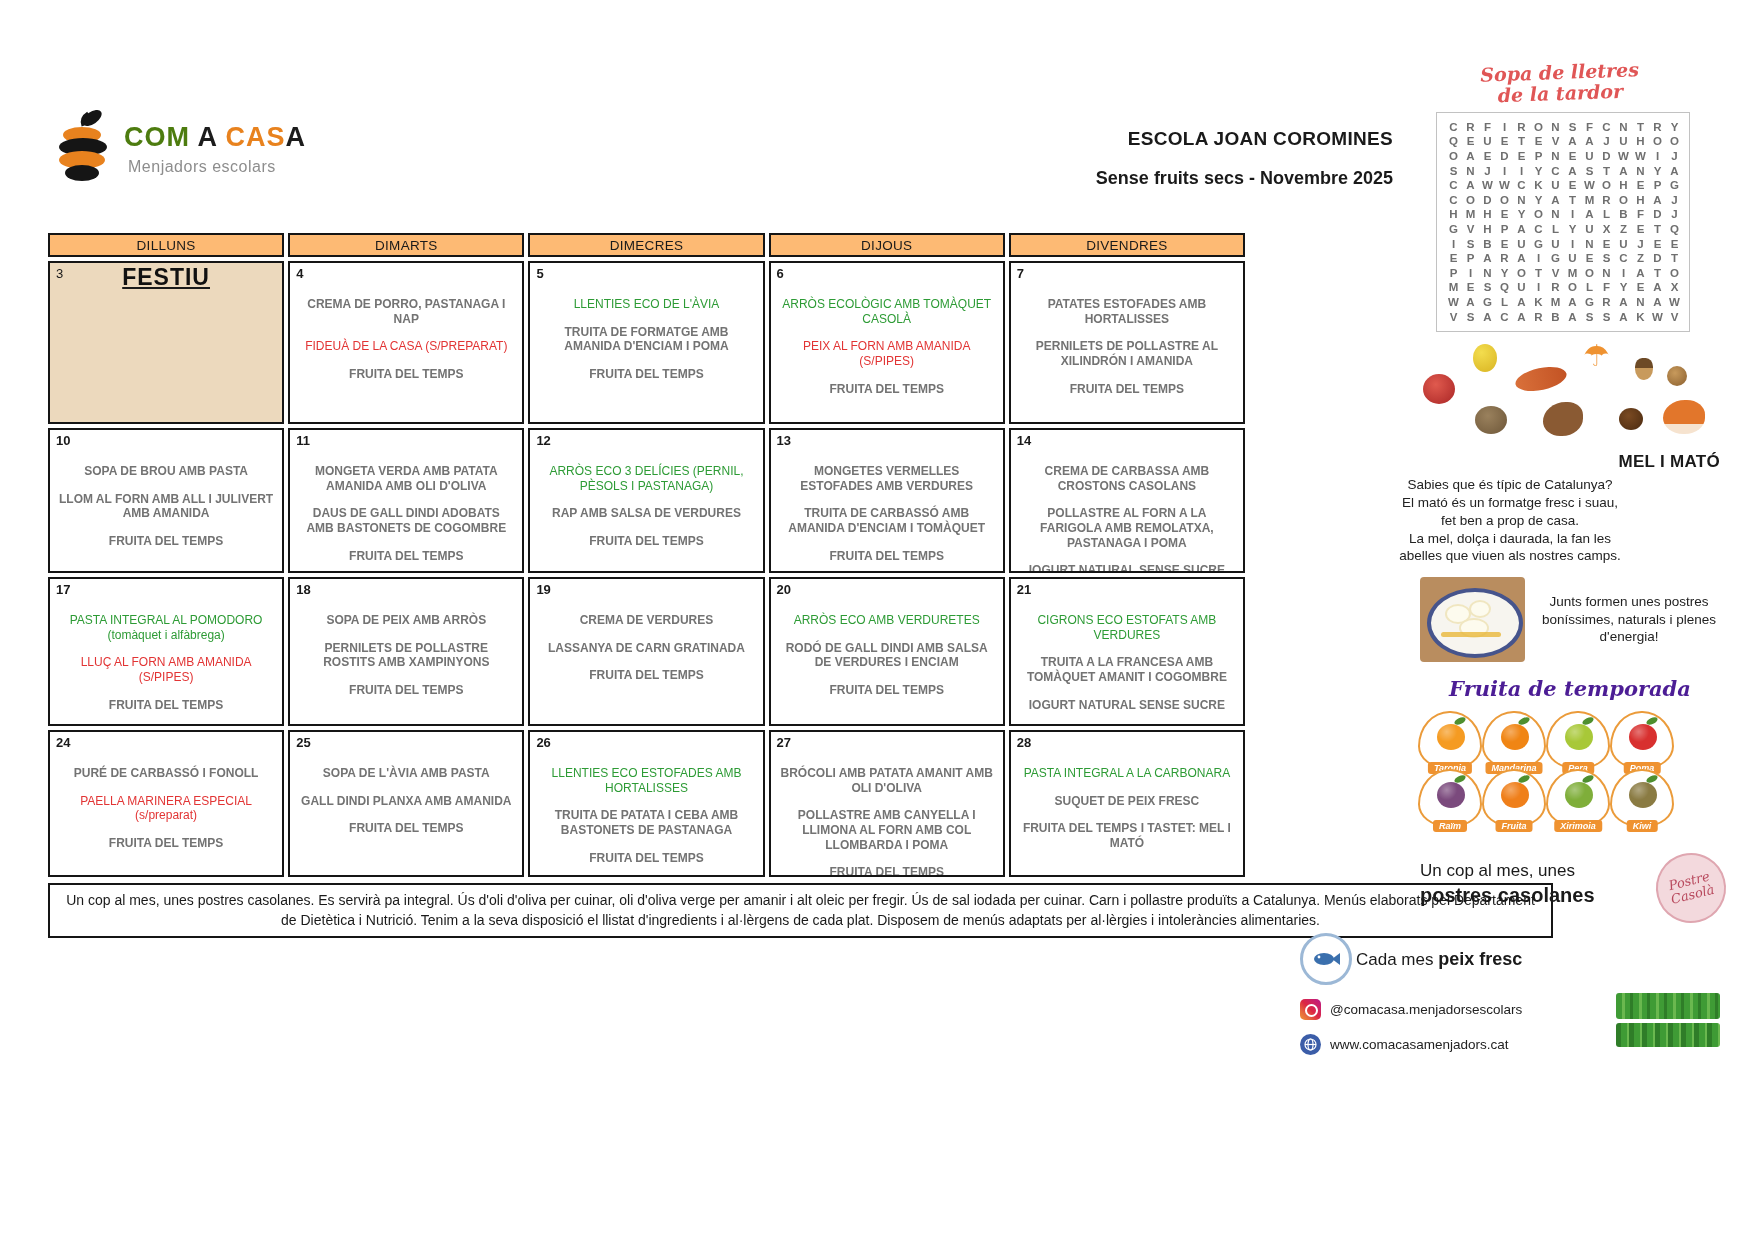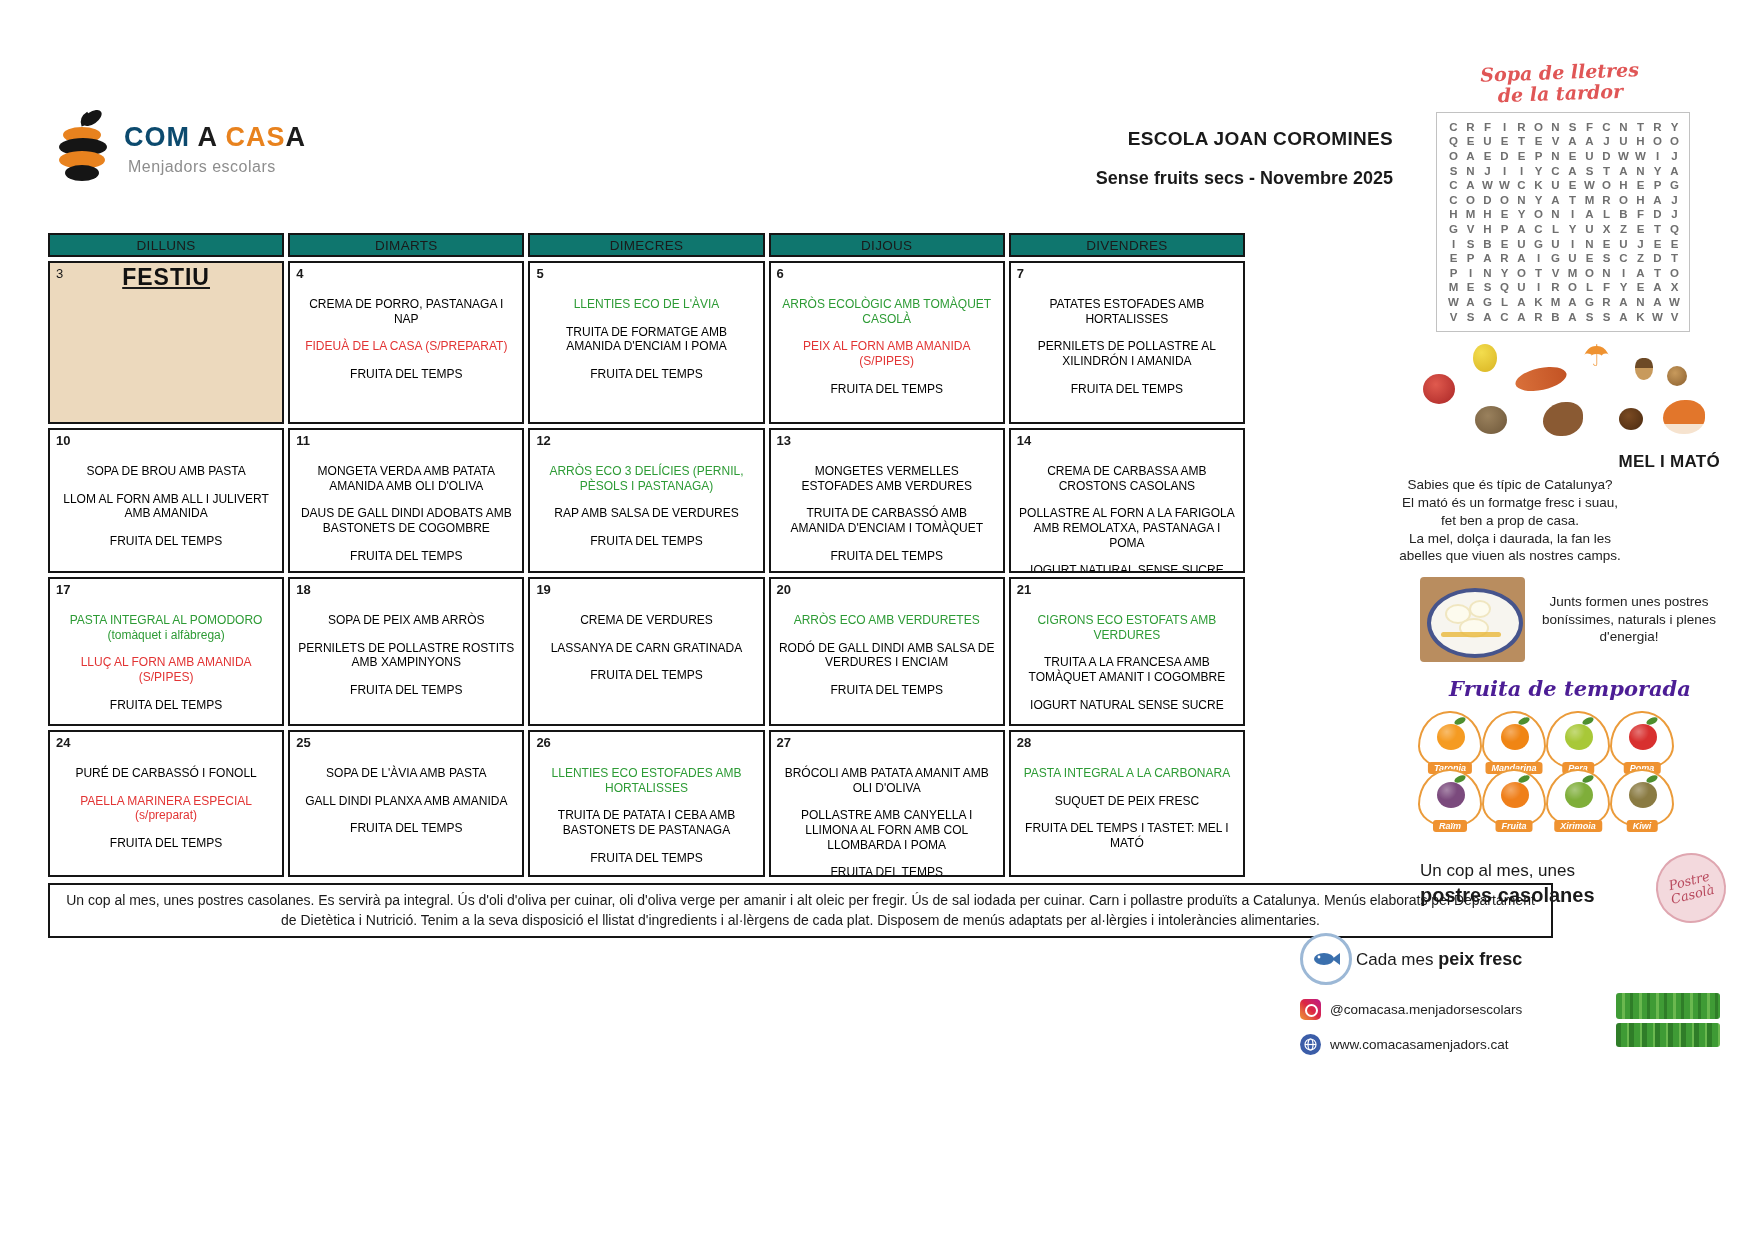--- a/index.html
+++ b/index.html
@@ -12,31 +12,31 @@
   .brand{font-size:27px;font-weight:bold;letter-spacing:1px;line-height:1;margin-top:14px;}
   .brand-sub{font-size:16px;color:#8d8d8d;margin-top:7px;margin-left:4px;letter-spacing:.5px;}
   .titles{position:absolute;right:361px;top:128px;text-align:right;}
   .school{font-size:19px;font-weight:bold;letter-spacing:.3px;}
   .menu-title{font-size:18px;font-weight:bold;margin-top:18px;}
 
   
   .calendar{position:absolute;left:48px;top:233px;width:1197px;
             display:grid;grid-template-columns:repeat(5,1fr);
             grid-template-rows:24px 163px 145px 149px 147px;gap:4px;}
-  .day-head{background:#0f766e;border:2px solid #151515;display:flex;align-items:center;
+  .day-head{background:#fdba74;border:2px solid #151515;display:flex;align-items:center;
             justify-content:center;font-size:13.5px;letter-spacing:.3px;}
   .cell{position:relative;background:#fff;border:2px solid #151515;overflow:hidden;}
   .cell.festiu{background:#ecd9bd;}
   .daynum{position:absolute;left:6px;top:3px;font-size:13px;font-weight:bold;}
   .cell.festiu .daynum{font-weight:normal;}
   .items{display:flex;flex-direction:column;gap:13px;padding:34px 8px 8px;
          text-align:center;font-size:12px;line-height:1.22;}
   .cell.festiu .items{justify-content:flex-start;height:100%;box-sizing:border-box;padding:0 8px;text-decoration:underline;}
   .item{white-space:pre-line;}
-  .c-k{color:#000000;}
+  .c-k{color:#737373;font-weight:bold;}
   .c-g{color:#2d9b35;}
   .c-r{color:#e23434;}
   .c-festiu{color:#111;font-size:23px;font-weight:bold;letter-spacing:1px;}
 
   
   .footnote{position:absolute;left:48px;top:883px;width:1505px;box-sizing:border-box;
             border:2px solid #151515;padding:6px 14px;text-align:center;
             font-size:14px;line-height:1.4;}
 
   
@@ -112,21 +112,21 @@
   <div class="logo">
     <svg width="62" height="76" viewBox="0 0 62 76">
       <ellipse cx="40" cy="8" rx="11" ry="6" fill="#151515" transform="rotate(-35 40 8)"></ellipse>
       <path d="M31 16 Q28 8 36 3" stroke="#151515" stroke-width="3" fill="none"></path>
       <ellipse cx="30" cy="25" rx="19" ry="8" fill="#e8821e"></ellipse>
       <ellipse cx="31" cy="37" rx="24" ry="9" fill="#151515"></ellipse>
       <ellipse cx="30" cy="50" rx="23" ry="9" fill="#e8821e"></ellipse>
       <ellipse cx="30" cy="63" rx="17" ry="8" fill="#151515"></ellipse>
     </svg>
     <div class="logo-text">
-      <div class="brand" id="brand-segments"><span style="color: #0c4a6e;">COM</span><span style="color: rgb(28, 28, 28);"> A </span><span style="color: rgb(232, 130, 30);">CAS</span><span style="color: rgb(28, 28, 28);">A</span></div>
+      <div class="brand" id="brand-segments"><span style="color: #4d7c0f;">COM</span><span style="color: rgb(28, 28, 28);"> A </span><span style="color: rgb(232, 130, 30);">CAS</span><span style="color: rgb(28, 28, 28);">A</span></div>
       <div class="brand-sub">Menjadors escolars</div>
     </div>
   </div>
 
   <div class="titles">
     <div class="school">ESCOLA JOAN COROMINES</div>
     <div class="menu-title">Sense fruits secs - Novembre 2025</div>
   </div>
 
   <div class="calendar" id="calendar">

